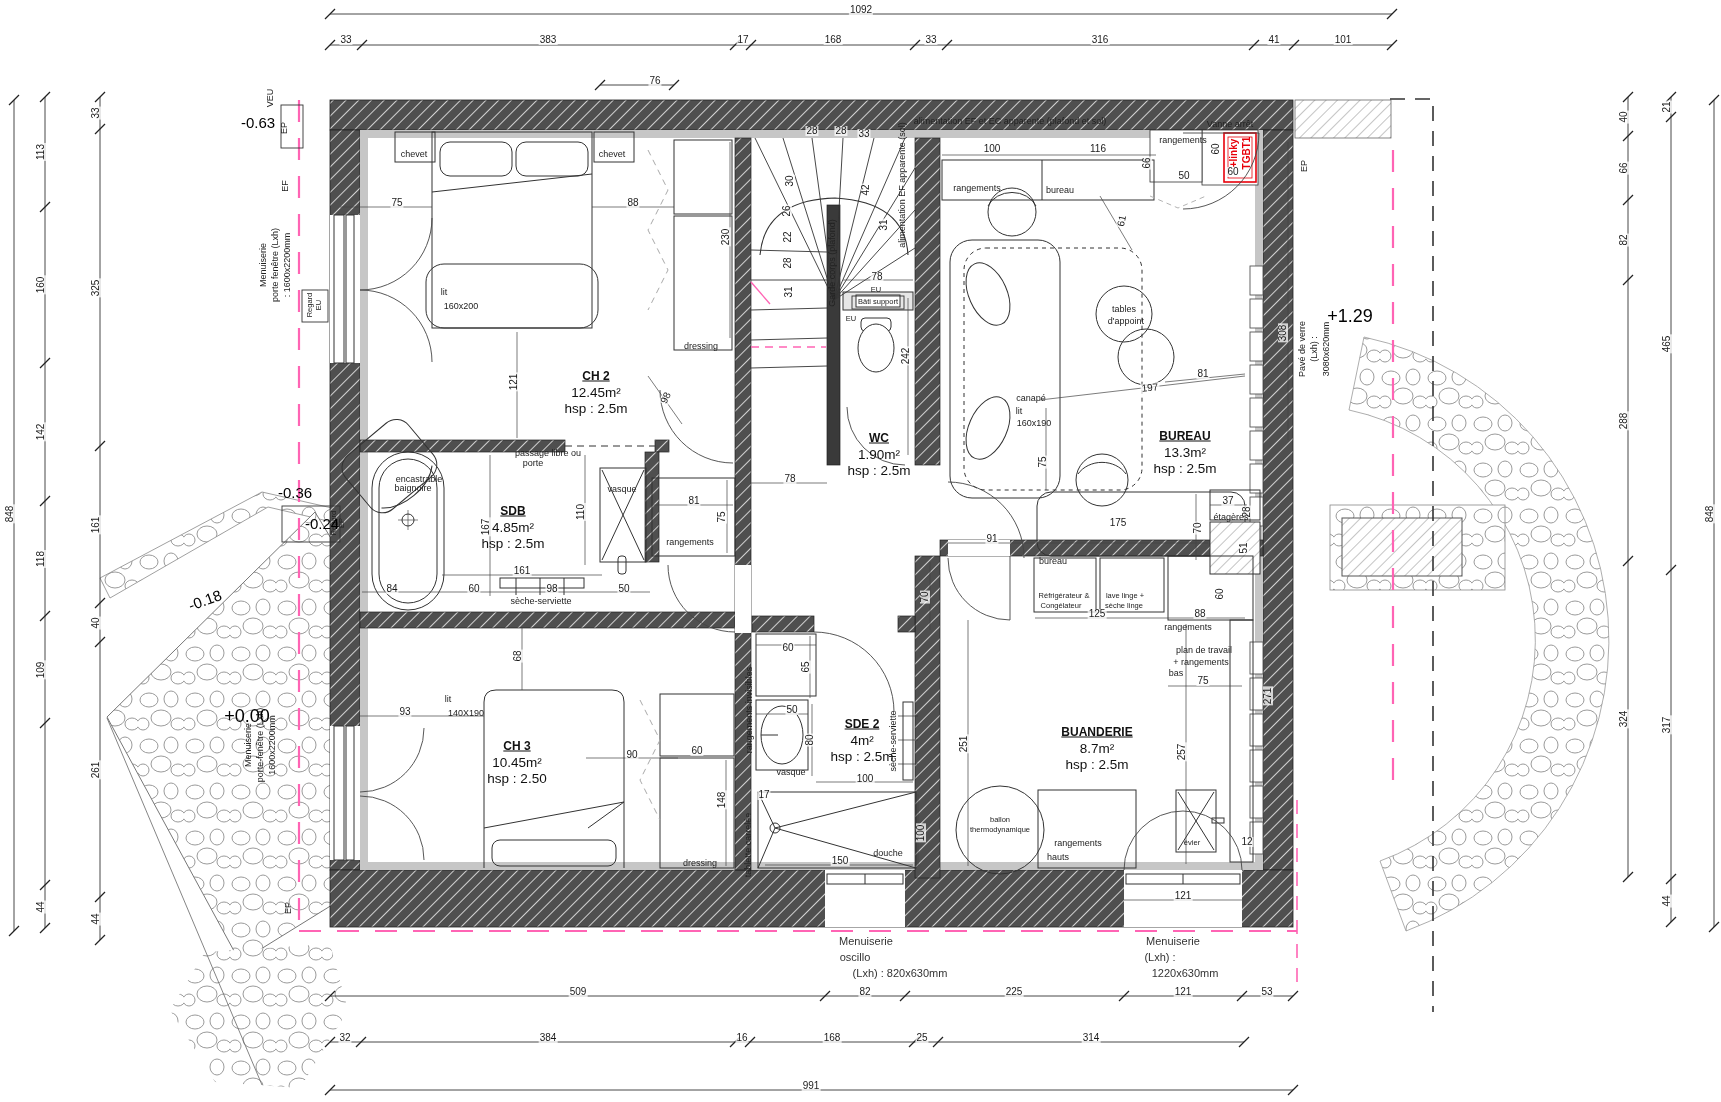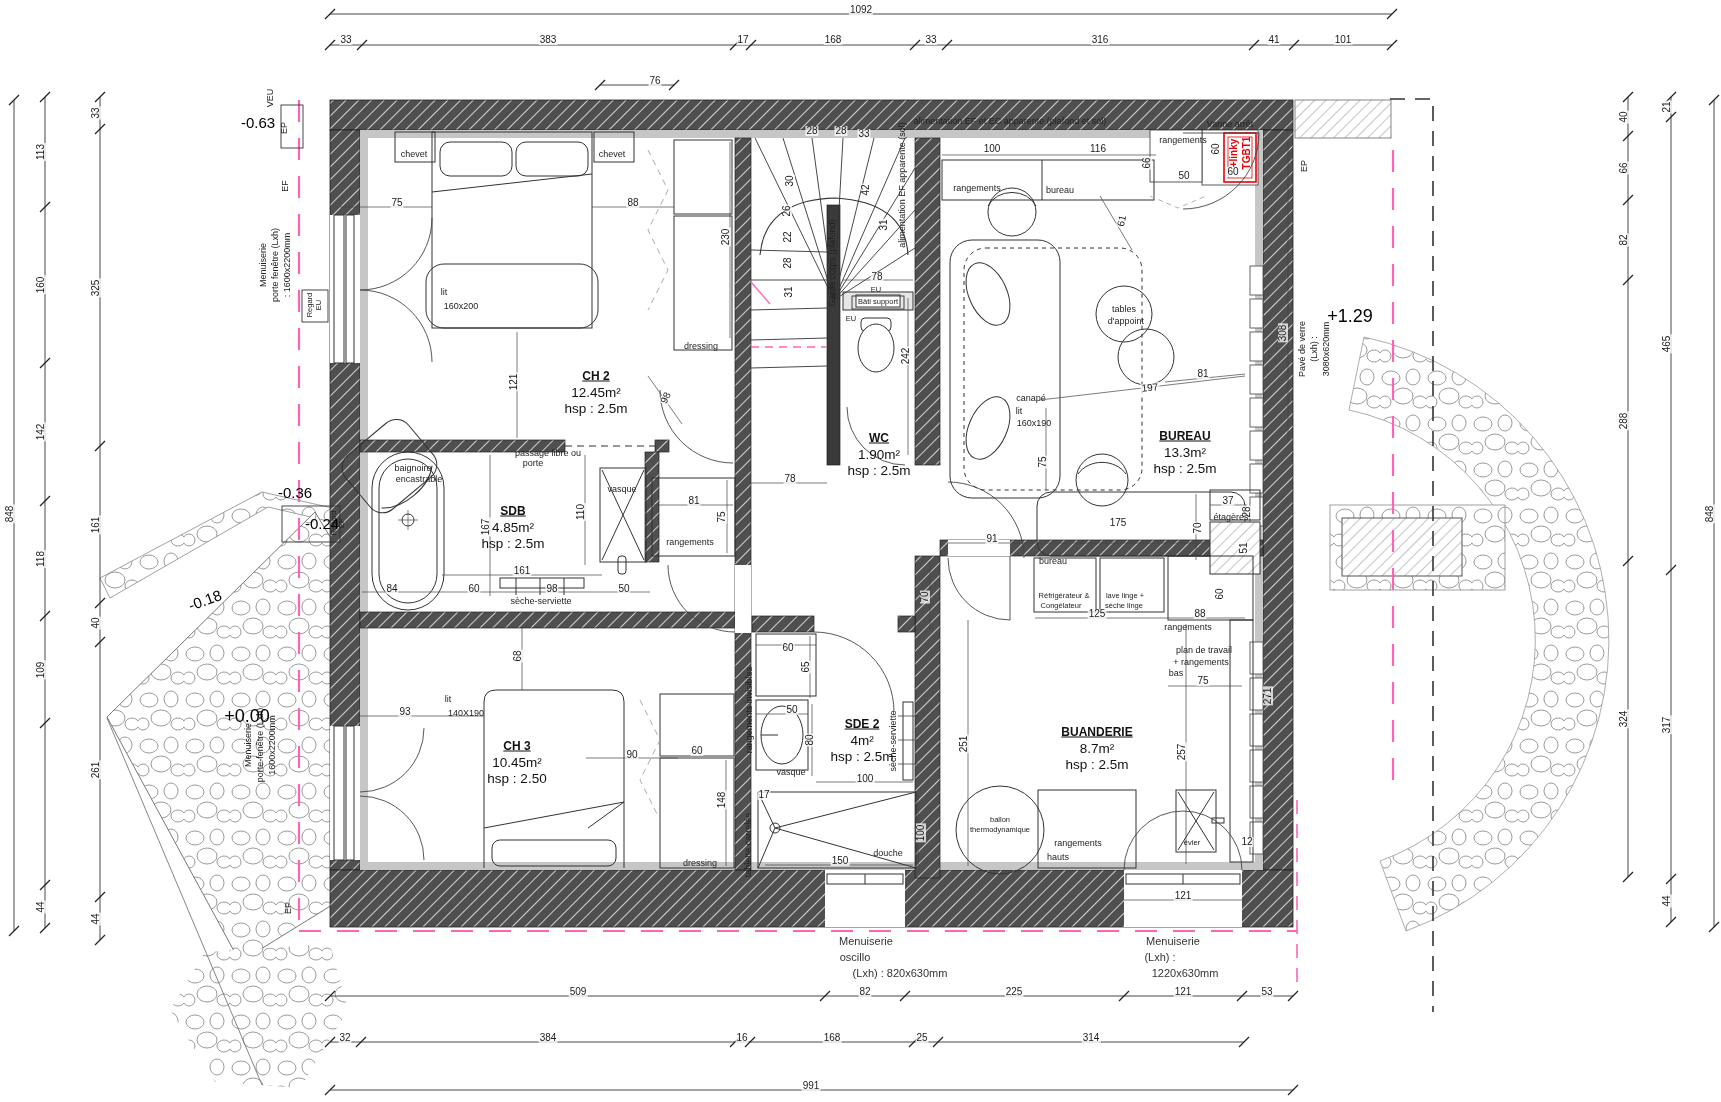--- a/index.html
+++ b/index.html
@@ -503,21 +503,21 @@
       <span class="lbl dim" style="left: 1247px; top: 512px; transform: translate(-50%, -50%) rotate(-90deg);">28</span>
       <span class="lbl dim" style="left: 1244px; top: 548px; transform: translate(-50%, -50%) rotate(-90deg);">51</span>
       <span class="lbl dim" style="left: 1043px; top: 462px; transform: translate(-50%, -50%) rotate(-90deg);">75</span>
       <span class="lbl ann" style="left: 414px; top: 154px;">chevet</span>
       <span class="lbl ann" style="left: 612px; top: 154px;">chevet</span>
       <span class="lbl ann" style="left: 444px; top: 292px;">lit</span>
       <span class="lbl ann" style="left: 461px; top: 306px;">160x200</span>
       <span class="lbl ann" style="left: 701px; top: 346px;">dressing</span>
       <span class="lbl ann" style="left: 548px; top: 453px;">passage libre ou</span>
       <span class="lbl ann" style="left: 533px; top: 463px;">porte</span>
-      <span class="lbl ann" style="left: 413px; top: 468px;">baignoire</span>
+      <span class="lbl ann" style="left: 413px; top: 488px;">baignoire</span>
       <span class="lbl ann" style="left: 419px; top: 479px;">encastrable</span>
       <span class="lbl ann" style="left: 622px; top: 489px;">vasque</span>
       <span class="lbl ann" style="left: 541px; top: 601px;">sèche-serviette</span>
       <span class="lbl ann" style="left: 690px; top: 542px;">rangements</span>
       <span class="lbl ann" style="left: 832px; top: 263px; transform: translate(-50%, -50%) rotate(-90deg);">Garde corps (plafond)</span>
       <span class="lbl ann" style="left: 902px; top: 185px; transform: translate(-50%, -50%) rotate(-90deg);">alimentation EF apparente (sol)</span>
       <span class="lbl ann" style="left: 1010px; top: 121px;">alimentation EF et EC apparente (plafond et sol)</span>
       <span class="lbl tiny" style="left: 876px; top: 290px;">EU</span>
       <span class="lbl tiny" style="left: 878px; top: 302px;">Bâti support</span>
       <span class="lbl tiny" style="left: 851px; top: 319px;">EU</span>

